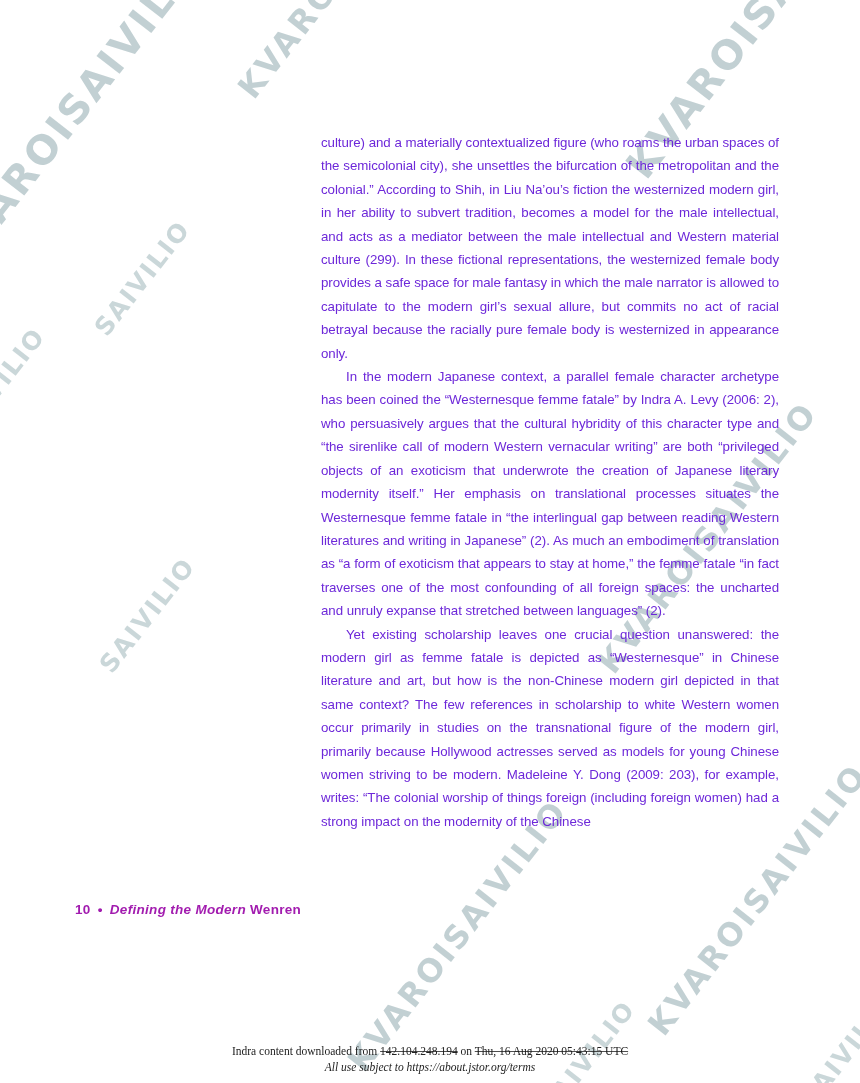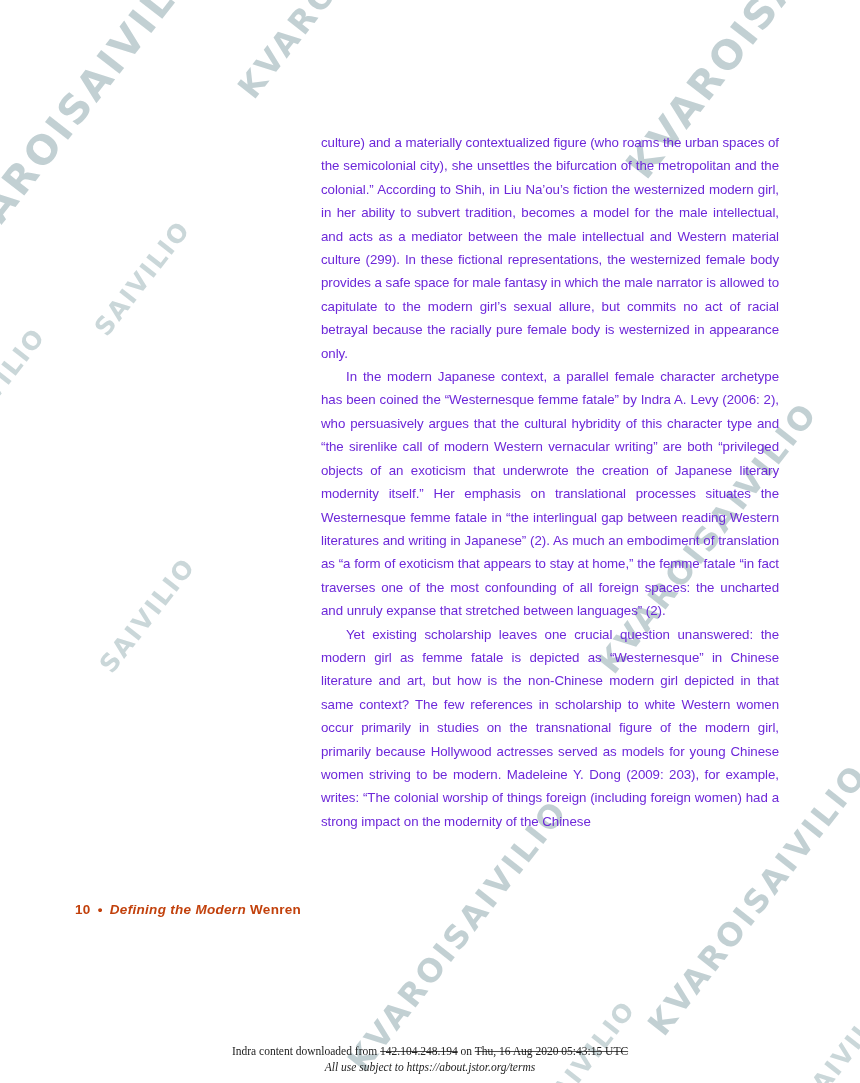--- a/index.html
+++ b/index.html
@@ -47,21 +47,21 @@
     .body-text p.indent { text-indent: 25px; }
 
     
     .footer-line {
       position: absolute;
       left: 75px;
       top: 902px;
       font-size: 13.5px;
       font-weight: bold;
       letter-spacing: 0.3px;
-      color: #c2410c;
+      color: #a21caf;
       white-space: nowrap;
     }
     .footer-line .italic { font-style: italic; }
     .footer-line .bullet { padding: 0 3px; }
 
     
     .jstor {
       position: absolute;
       left: 0;
       width: 860px;

